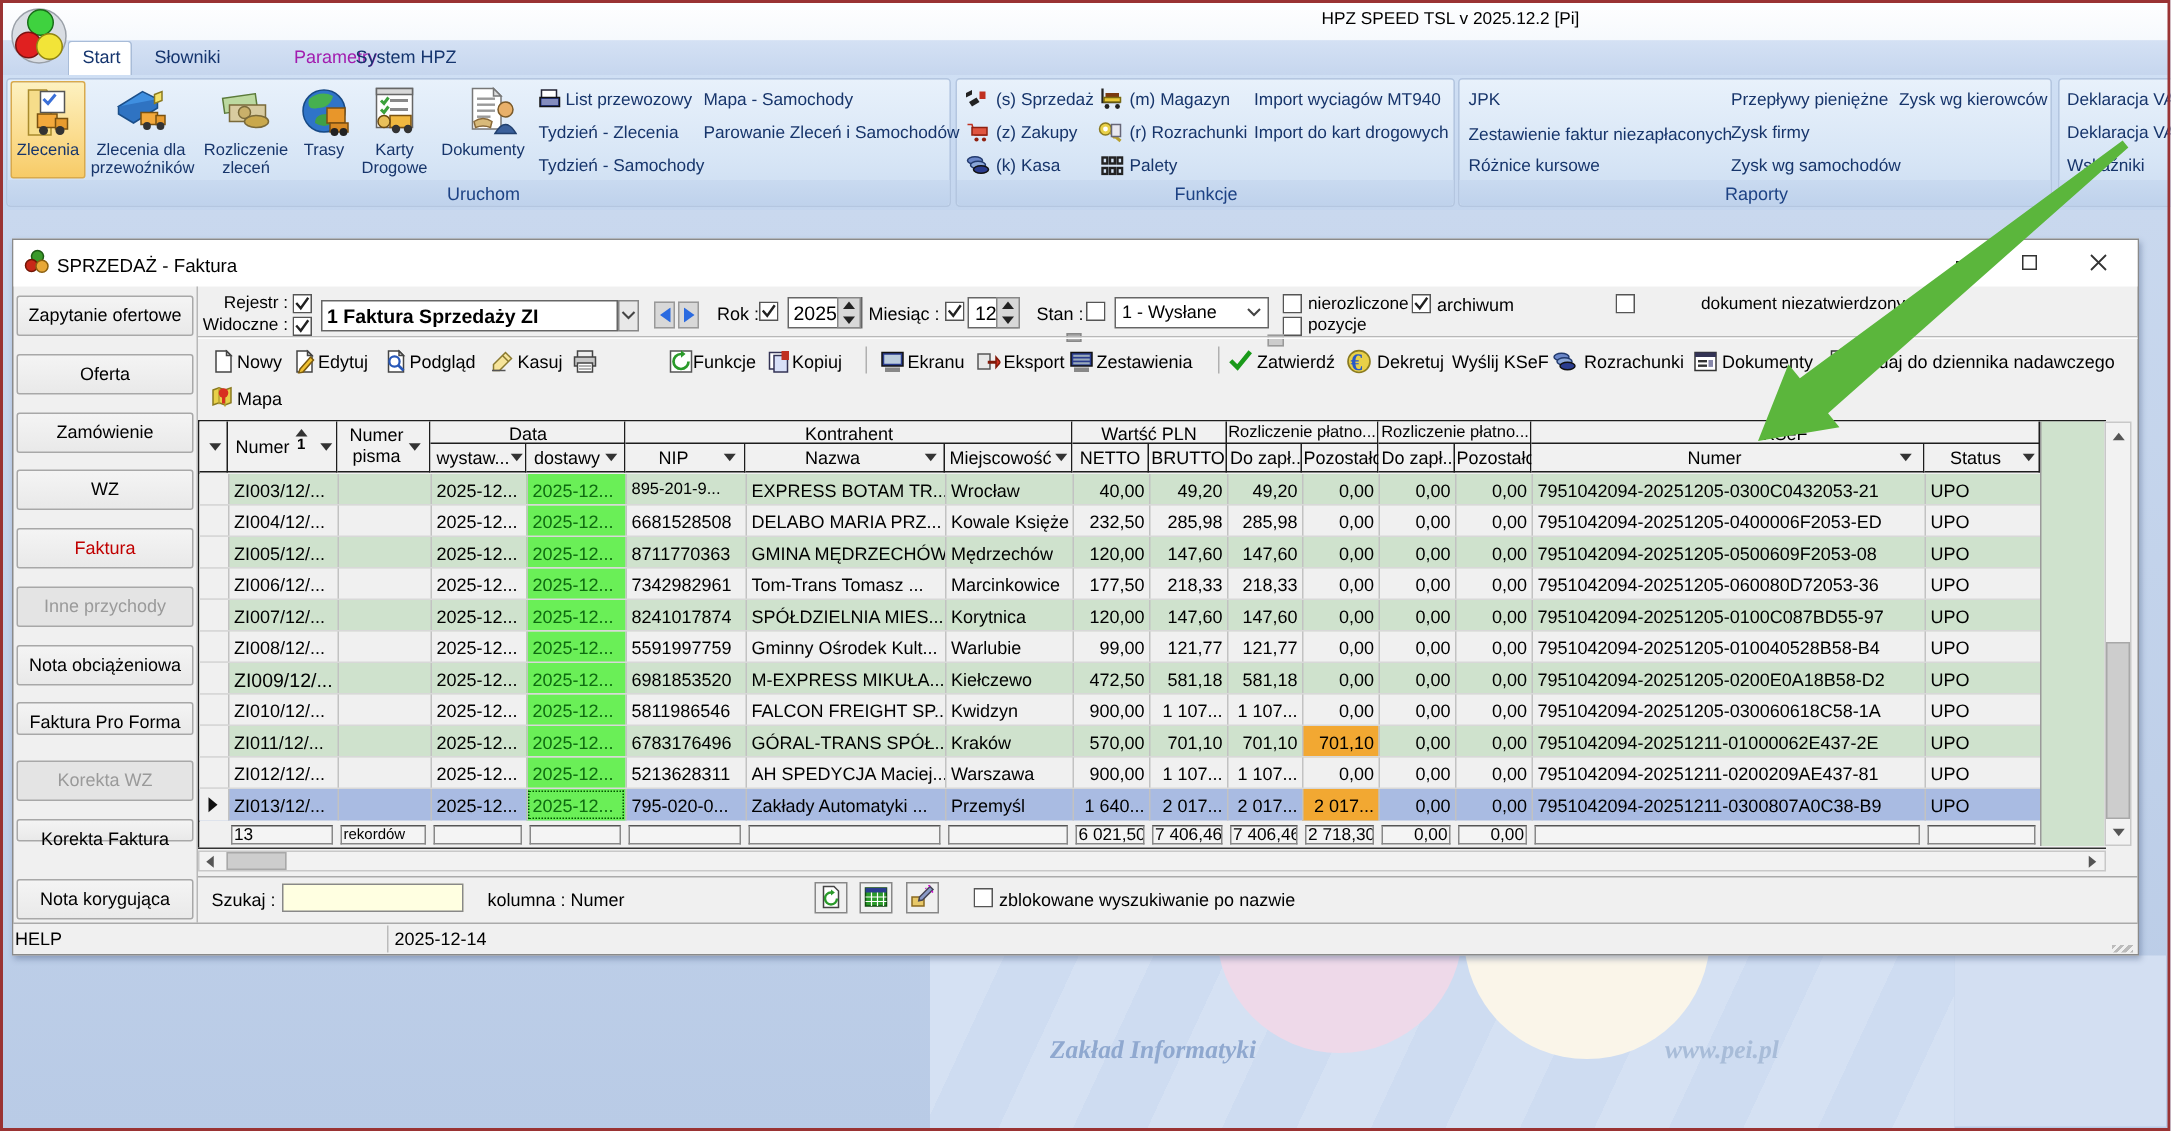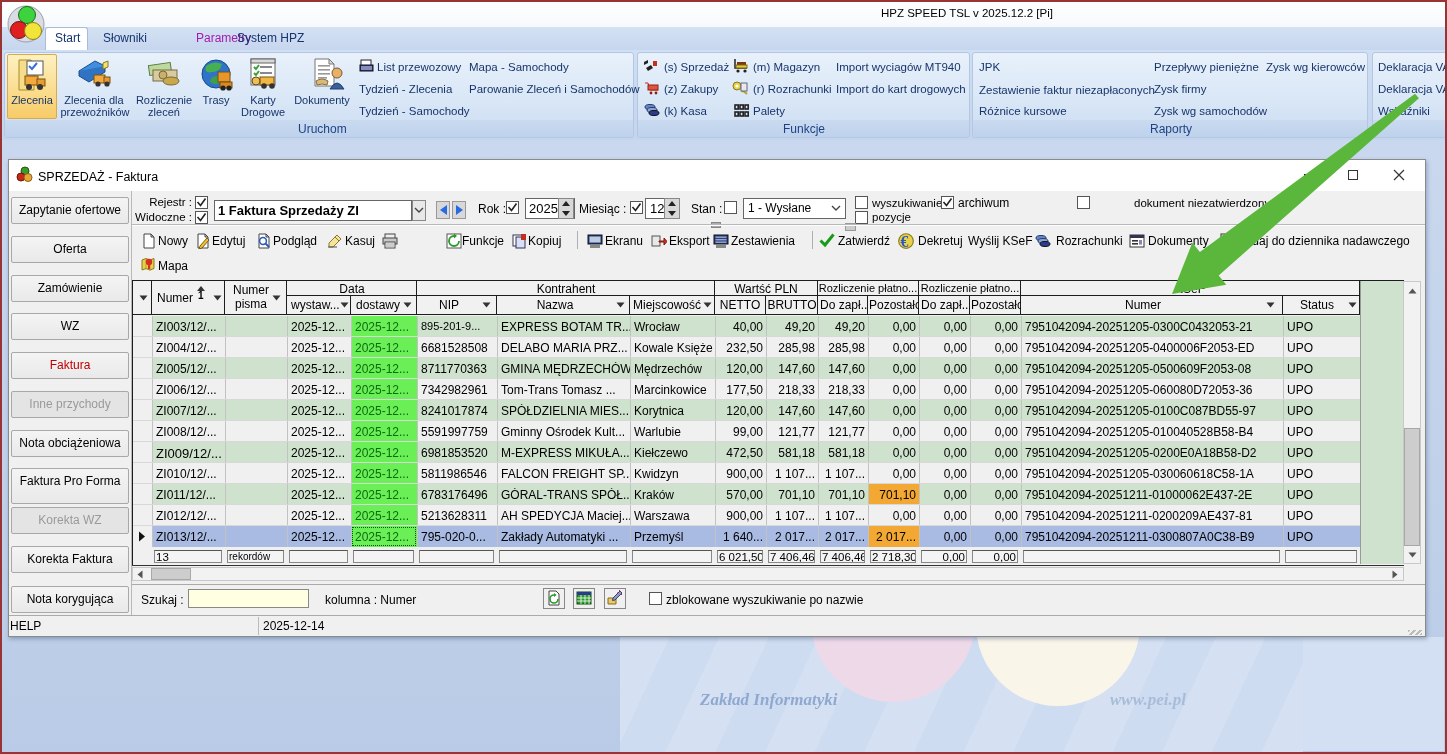--- a/index.html
+++ b/index.html
@@ -190,23 +190,23 @@
 <svg class="ab" style="left:1393px;top:169px;" width="12" height="12" viewBox="0 0 12 12">
 <path d="M1 1 L11 11 M11 1 L1 11" stroke="#333" stroke-width="1.2"></path>
   </svg>
 <div class="ab" style="left:11px;top:197px;width:118px;height:27px;background:linear-gradient(#f4f4f4,#e9e9e9);border:1px solid #a8a8a8;border-radius:2px;text-align:center;line-height:25px;font-size:12px;color:#000;white-space:nowrap;">Zapytanie ofertowe</div>
 <div class="ab" style="left:11px;top:236px;width:118px;height:27px;background:linear-gradient(#f4f4f4,#e9e9e9);border:1px solid #a8a8a8;border-radius:2px;text-align:center;line-height:25px;font-size:12px;color:#000;white-space:nowrap;">Oferta</div>
 <div class="ab" style="left:11px;top:275px;width:118px;height:27px;background:linear-gradient(#f4f4f4,#e9e9e9);border:1px solid #a8a8a8;border-radius:2px;text-align:center;line-height:25px;font-size:12px;color:#000;white-space:nowrap;">Zamówienie</div>
 <div class="ab" style="left:11px;top:313px;width:118px;height:27px;background:linear-gradient(#f4f4f4,#e9e9e9);border:1px solid #a8a8a8;border-radius:2px;text-align:center;line-height:25px;font-size:12px;color:#000;white-space:nowrap;">WZ</div>
 <div class="ab" style="left:11px;top:352px;width:118px;height:27px;background:linear-gradient(#f4f4f4,#e9e9e9);border:1px solid #a8a8a8;border-radius:2px;text-align:center;line-height:25px;font-size:12px;color:#c00000;white-space:nowrap;">Faktura</div>
 <div class="ab" style="left:11px;top:391px;width:118px;height:27px;background:#e4e4e4;border:1px solid #a8a8a8;border-radius:2px;text-align:center;line-height:25px;font-size:12px;color:#9a9a9a;white-space:nowrap;">Inne przychody</div>
 <div class="ab" style="left:11px;top:430px;width:118px;height:27px;background:linear-gradient(#f4f4f4,#e9e9e9);border:1px solid #a8a8a8;border-radius:2px;text-align:center;line-height:25px;font-size:12px;color:#000;white-space:nowrap;">Nota obciążeniowa</div>
-<div class="ab" style="left:11px;top:468px;width:118px;height:36px;background:linear-gradient(#f4f4f4,#e9e9e9);border:1px solid #a8a8a8;border-radius:2px;text-align:center;line-height:25px;font-size:12px;color:#000;white-space:nowrap;">Faktura Pro Forma</div>
+<div class="ab" style="left:11px;top:468px;width:118px;height:22px;background:linear-gradient(#f4f4f4,#e9e9e9);border:1px solid #a8a8a8;border-radius:2px;text-align:center;line-height:25px;font-size:12px;color:#000;white-space:nowrap;">Faktura Pro Forma</div>
 <div class="ab" style="left:11px;top:507px;width:118px;height:27px;background:#e4e4e4;border:1px solid #a8a8a8;border-radius:2px;text-align:center;line-height:25px;font-size:12px;color:#9a9a9a;white-space:nowrap;">Korekta WZ</div>
-<div class="ab" style="left:11px;top:546px;width:118px;height:27px;background:linear-gradient(#f4f4f4,#e9e9e9);border:1px solid #a8a8a8;border-radius:2px;text-align:center;line-height:25px;font-size:12px;color:#000;white-space:nowrap;">Korekta Faktura</div>
+<div class="ab" style="left:11px;top:546px;width:118px;height:15px;background:linear-gradient(#f4f4f4,#e9e9e9);border:1px solid #a8a8a8;border-radius:2px;text-align:center;line-height:25px;font-size:12px;color:#000;white-space:nowrap;">Korekta Faktura</div>
 <div class="ab" style="left:11px;top:586px;width:118px;height:27px;background:linear-gradient(#f4f4f4,#e9e9e9);border:1px solid #a8a8a8;border-radius:2px;text-align:center;line-height:25px;font-size:12px;color:#000;white-space:nowrap;">Nota korygująca</div>
 <div class="ab" style="left:131px;top:191px;width:1px;height:424px;background:#b8b8b8;"></div>
 <div class="ab" style="left:110px;top:196px;width:82px;text-align:right;font-size:11.5px;white-space:nowrap;">Rejestr :</div>
 <div class="ab" style="left:110px;top:211px;width:82px;text-align:right;font-size:11.5px;white-space:nowrap;">Widoczne :</div>
 <svg class="ab" style="left:195px;top:196px;" width="13" height="13" viewBox="0 0 13 13">
     <rect x="0.5" y="0.5" width="12" height="12" fill="#fff" stroke="#555"></rect>
     <path d="M2.5 6 l3 3.5 5 -7" stroke="#222" stroke-width="1.6" fill="none"></path>
   </svg>
 <svg class="ab" style="left:195px;top:211px;" width="13" height="13" viewBox="0 0 13 13">
     <rect x="0.5" y="0.5" width="12" height="12" fill="#fff" stroke="#555"></rect>
@@ -255,21 +255,21 @@
     <rect x="0.5" y="0.5" width="12" height="12" fill="#fff" stroke="#555"></rect>
   </svg>
 <div class="ab" style="left:743px;top:198px;width:103px;height:21px;background:#fff;border:1px solid #666;"></div>
 <div class="ab txt" style="left:748px;top:201px;">1 - Wysłane</div>
 <svg class="ab" style="left:831px;top:205px;" width="10" height="7">
     <path d="M1 1 l4 4 4-4" stroke="#444" fill="none" stroke-width="1.4"></path>
   </svg>
 <svg class="ab" style="left:855px;top:196px;" width="13" height="13" viewBox="0 0 13 13">
     <rect x="0.5" y="0.5" width="12" height="12" fill="#fff" stroke="#555"></rect>
   </svg>
-<div class="ab" style="left:872px;top:197px;font-size:11.5px;white-space:nowrap;">wyszukiwanie</div>
+<div class="ab" style="left:872px;top:197px;font-size:11.5px;white-space:nowrap;">nierozliczone</div>
 <svg class="ab" style="left:941px;top:196px;" width="13" height="13" viewBox="0 0 13 13">
     <rect x="0.5" y="0.5" width="12" height="12" fill="#fff" stroke="#555"></rect>
     <path d="M2.5 6 l3 3.5 5 -7" stroke="#222" stroke-width="1.6" fill="none"></path>
   </svg>
 <div class="ab txt" style="left:958px;top:196px;">archiwum</div>
 <svg class="ab" style="left:855px;top:211px;" width="13" height="13" viewBox="0 0 13 13">
     <rect x="0.5" y="0.5" width="12" height="12" fill="#fff" stroke="#555"></rect>
   </svg>
 <div class="ab" style="left:872px;top:211px;font-size:11.5px;white-space:nowrap;">pozycje</div>
 <svg class="ab" style="left:1077px;top:196px;" width="13" height="13" viewBox="0 0 13 13">

